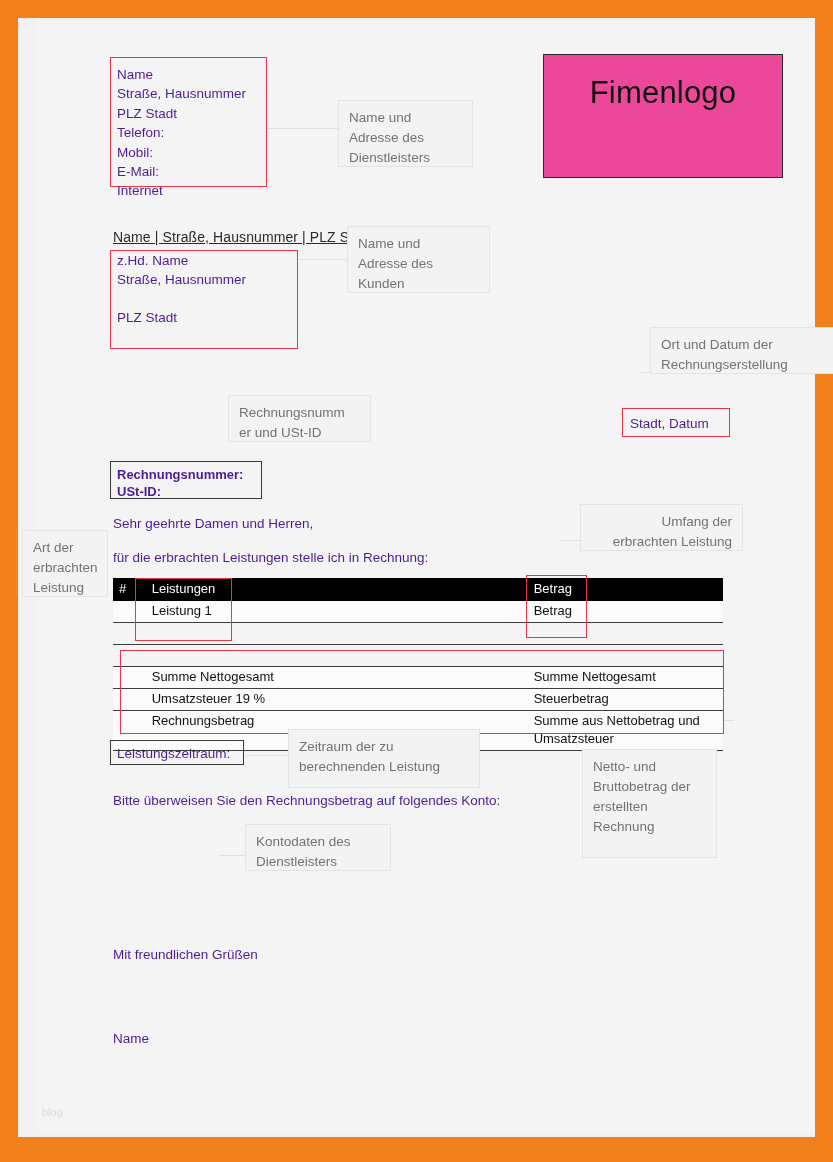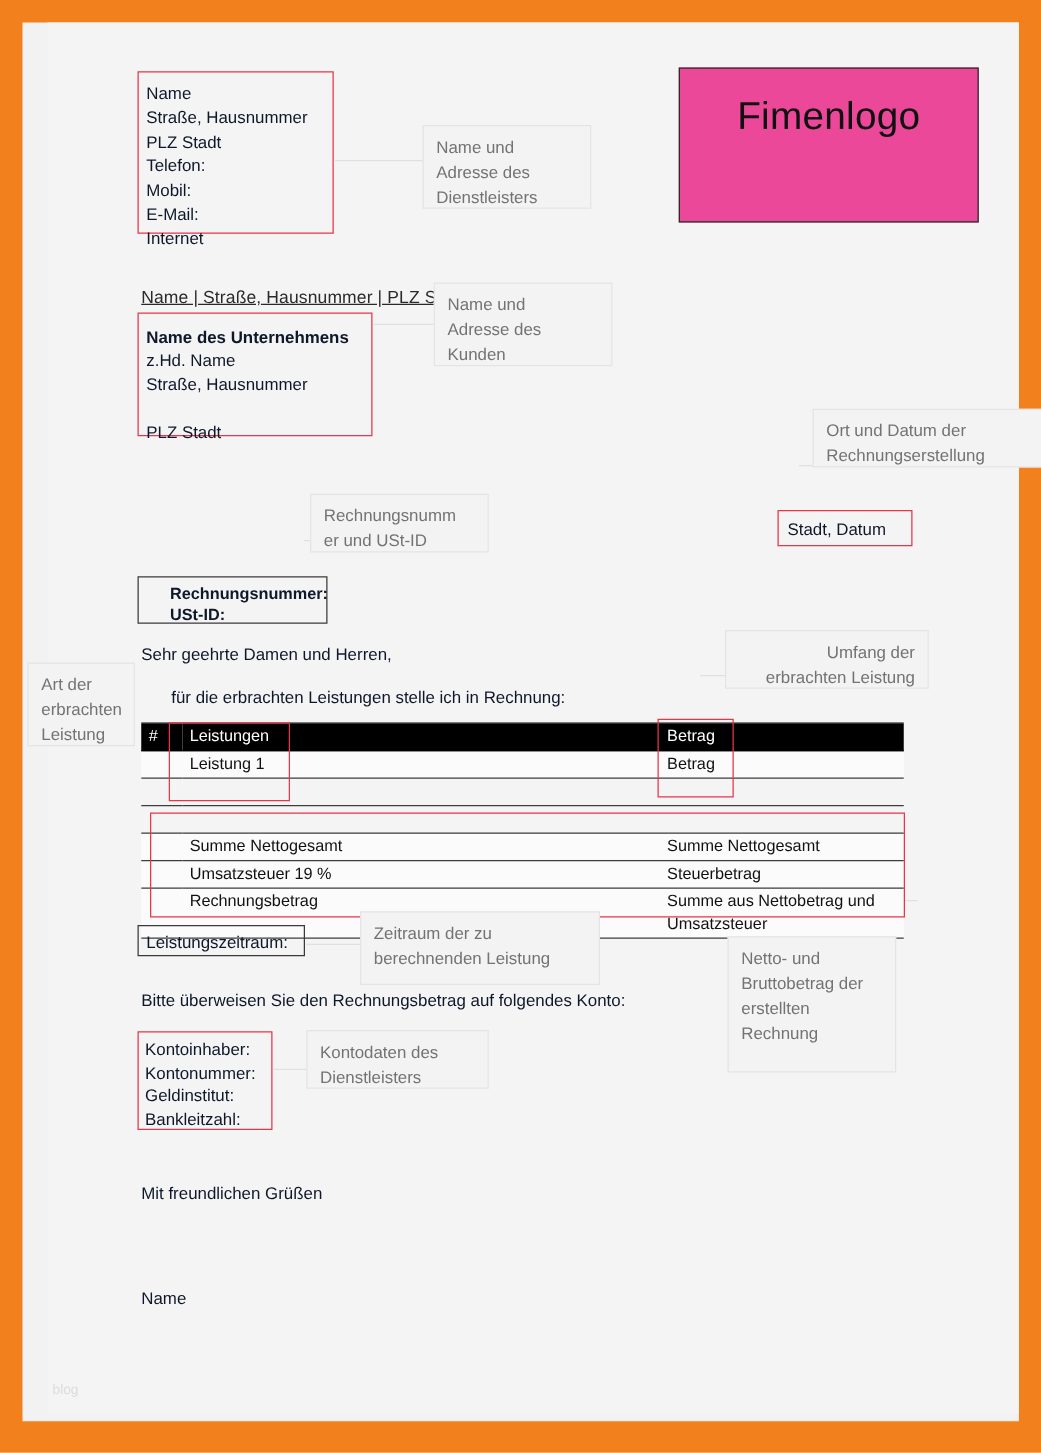--- a/index.html
+++ b/index.html
@@ -44,21 +44,21 @@
     position: absolute;
     left: 0; top: 0;
     width: 833px; height: 1162px;
   }
 
   
   .abs { position: absolute; }
 
   .doc-text {
     font-size: 13.5px;
-    color: #0f172a;
+    color: #4c1d95;
     line-height: 19px;
     white-space: pre-line;
   }
 
   
   .field-box {
     position: absolute;
     border: 1px solid #e8354a;
     background: transparent;
     box-sizing: border-box;
@@ -203,39 +203,38 @@
 PLZ Stadt
 Telefon:
 Mobil:
 E-Mail:
 Internet</div>
   </div>
 
   <div id="sender-ref">Name | Straße, Hausnummer | PLZ Stadt</div>
 
   <div class="field-box" style="left:110px; top:250px; width:188px; height:99px;">
-    <div class="doc-text bold" style="padding:9px 0 0 6px;">Name des Unternehmens</div>
     <div class="doc-text" style="padding:0 0 0 6px;">z.Hd. Name
 Straße, Hausnummer
 
 PLZ Stadt</div>
   </div>
 
   <div class="field-box" style="left:622px; top:408px; width:108px; height:29px;">
     <div class="doc-text" style="padding:5px 0 0 7px;">Stadt, Datum</div>
   </div>
 
   <div class="field-box dark" style="left:110px; top:461px; width:152px; height:38px;">
-    <div class="doc-text bold" style="padding:4px 0 0 6px; line-height:17px; font-size:13px;margin-left:19px;">Rechnungsnummer:
+    <div class="doc-text bold" style="padding:4px 0 0 6px; line-height:17px; font-size:13px;">Rechnungsnummer:
 USt-ID:</div>
   </div>
 
   <div class="abs doc-text" style="left:113px; top:514px;">Sehr geehrte Damen und Herren,</div>
 
-  <div class="abs doc-text" style="left:113px; top:548px;margin-left:24px;">für die erbrachten Leistungen stelle ich in Rechnung:</div>
+  <div class="abs doc-text" style="left:113px; top:548px;">für die erbrachten Leistungen stelle ich in Rechnung:</div>
 
   <table id="invoice-table">
     <thead>
       <tr>
         <th class="col-num">#</th>
         <th class="col-desc">Leistungen</th>
         <th class="col-amt">Betrag</th>
       </tr>
     </thead>
     <tbody>
@@ -273,26 +272,20 @@
   <div class="red-overlay" style="left:135px; top:578px; width:97px; height:63px;"></div>
   <div class="red-overlay" style="left:526px; top:575px; width:61px; height:63px;"></div>
   <div class="red-overlay" style="left:120px; top:650px; width:604px; height:84px;"></div>
 
   <div class="field-box dark" style="left:110px; top:740px; width:134px; height:25px;">
     <div class="doc-text" style="padding:3px 0 0 6px;">Leistungszeitraum:</div>
   </div>
 
   <div class="abs doc-text" style="left:113px; top:791px;">Bitte überweisen Sie den Rechnungsbetrag auf folgendes Konto:</div>
 
-  <div class="field-box" style="left:110px; top:825px; width:108px; height:79px;">
-    <div class="doc-text" style="padding:5px 0 0 5px; line-height:18.5px;">Kontoinhaber:
-Kontonummer:
-Geldinstitut:
-Bankleitzahl:</div>
-  </div>
 
   <div class="abs doc-text" style="left:113px; top:945px;">Mit freundlichen Grüßen</div>
   <div class="abs doc-text" style="left:113px; top:1029px;">Name</div>
 
   <div id="watermark">blog</div>
 </div>
 
 <div class="layer">
 
   <div class="leader" style="left:268px; top:128px; width:75px;"></div>
@@ -303,21 +296,21 @@
   <div class="leader" style="left:299px; top:259px; width:50px;"></div>
   <div class="callout" style="left:347px; top:226px; width:143px; height:67px;">Name und
 Adresse des
 Kunden</div>
 
   <div class="leader" style="left:639px; top:372px; width:22px;"></div>
   <div class="callout" style="left:650px; top:327px; width:185px; height:47px;">Ort und Datum der
 Rechnungserstellung</div>
 
   <div class="leader" style="left:243px; top:432px; width:20px;"></div>
-  <div class="callout" style="left:248px; top:395px; width:143px; height:47px;">Rechnungsnumm
+  <div class="callout" style="left:228px; top:395px; width:143px; height:47px;">Rechnungsnumm
 er und USt-ID</div>
 
   <div class="callout" style="left:22px; top:530px; width:86px; height:67px;">Art der
 erbrachten
 Leistung</div>
 
   <div class="leader" style="left:560px; top:540px; width:26px;"></div>
   <div class="callout" style="left:580px; top:504px; width:163px; height:47px;text-align:right;">Umfang der
 erbrachten Leistung</div>
 

